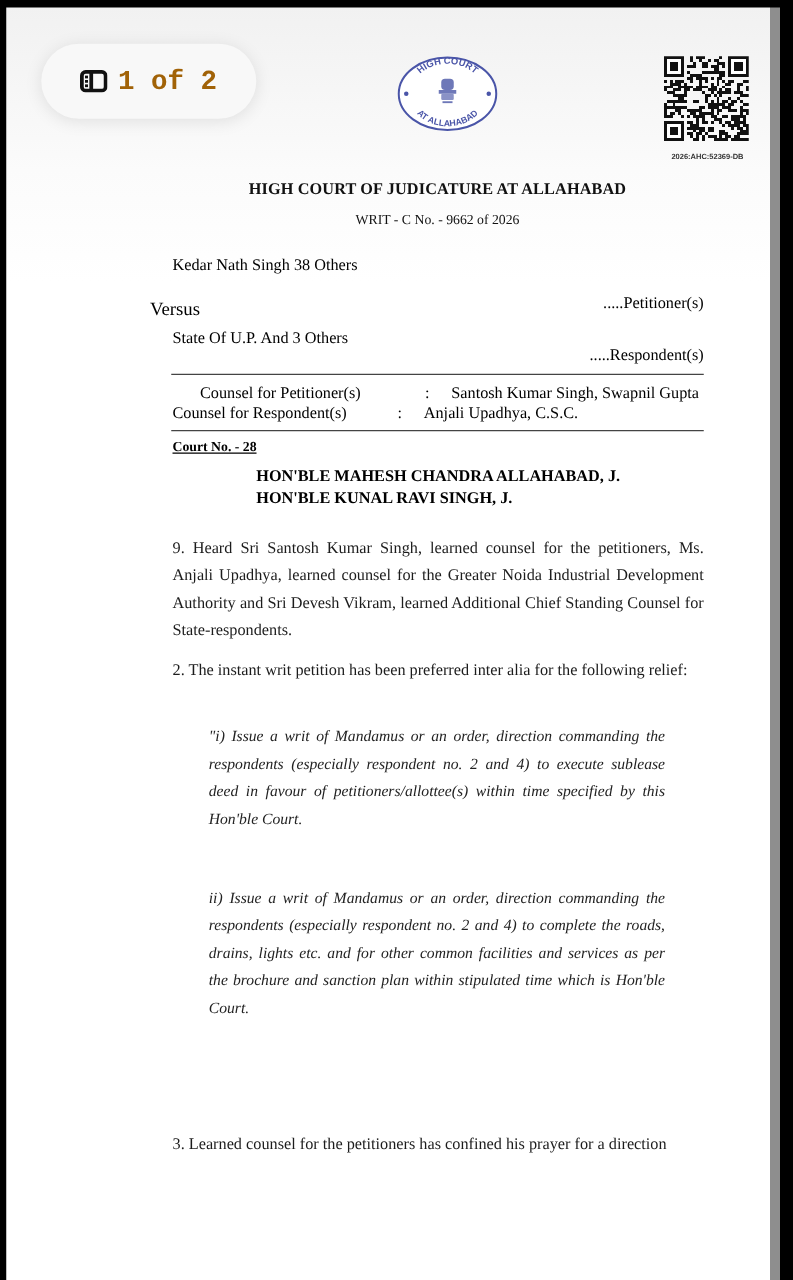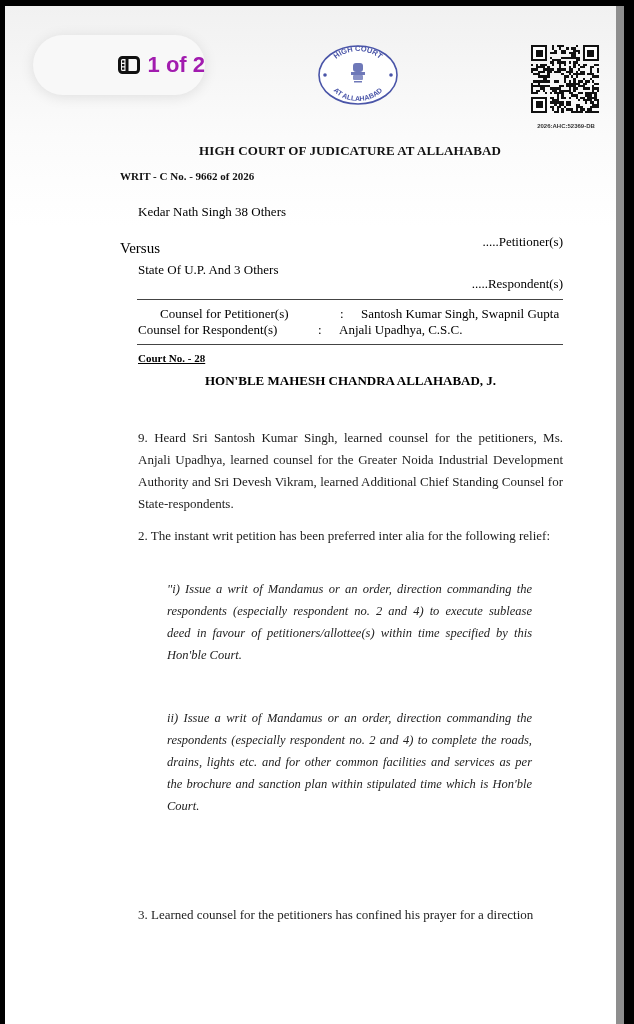--- a/index.html
+++ b/index.html
@@ -18,42 +18,42 @@
       position: absolute; left: 616px; top: 6px; width: 8px; height: 1018px;
       background: #8e8e8e;
     }
     .right-black { position: absolute; left: 624px; top: 0; width: 10px; height: 1024px; background: #000; }
 
     
     .pill {
       position: absolute; left: 28px; top: 29px; width: 172px; height: 60px;
       border-radius: 30px; background: #f8f8f8;
       box-shadow: 0 2px 14px rgba(0,0,0,0.10);
-      display: flex; align-items: center; justify-content: flex-end;
-      font-family: Liberation Sans, sans-serif; font-size: 22px; font-weight: bold; color: #a21caf;
+      display: flex; align-items: center; justify-content: center;
+      font-family: Liberation Mono, monospace; font-size: 22px; font-weight: bold; color: #a16207;
     }
     .pill .thumb-icon { width: 22px; height: 18px; margin-right: 8px; display: inline-block; }
     .pill .thumb-icon svg { display: block; }
 
     
     .emblem { position: absolute; left: 311px; top: 37px; width: 84px; height: 64px; }
 
     
     .qr { position: absolute; left: 526px; top: 39px; width: 68px; height: 68px; }
     .qr-code {
       position: absolute; left: 514px; top: 117px; width: 94px; text-align: center;
       font-family: "Liberation Sans", sans-serif; font-size: 6px; font-weight: bold; color: #333;
     }
     .court-title {
       position: absolute; left: 120px; top: 143px; width: 460px; text-align: center;
       font-weight: bold; font-size: 13px; letter-spacing: 0.1px; color: #111;
     }
     .writ-no {
-      position: absolute; left: 120px; top: 170px; width: 460px; 
-      font-weight: bold; font-size: 11px; color: #111;
+      position: absolute; left: 120px; top: 170px; width: 460px; text-align: center;
+      font-weight: normal; font-size: 11px; color: #111;
     }
     .petitioner-name { position: absolute; left: 138px; top: 204px; font-size: 13px; }
     .petitioner-label { position: absolute; right: 71px; top: 218px; font-size: 13px; }
     .versus { position: absolute; left: 120px; top: 240px; width: 460px; font-size: 15px; }
     .respondent-name { position: absolute; left: 138px; top: 262px; font-size: 13px; }
     .respondent-label { position: absolute; right: 71px; top: 276px; font-size: 13px; }
 
     .rule { position: absolute; left: 137px; width: 426px; height: 1px; background: #444; }
     .rule.r1 { top: 299px; }
     .rule.r2 { top: 344px; }
@@ -481,20 +481,21 @@
     <span class="lbl">Counsel for Petitioner(s)</span><span class="colon">:</span><span>Santosh Kumar Singh, Swapnil Gupta</span>
   </div>
   <div class="counsel c2" style="left:133px;top:316px;">
     <span class="lbl">Counsel for Respondent(s)</span><span class="colon">:</span><span>Anjali Upadhya, C.S.C.</span>
   </div>
   <div class="rule r2" style="left:132px;top:338px;"></div>
 
   <div class="court-no" style="left:133px;top:346px;">Court No. - 28</div>
   <div class="judges" style="left:200px;top:366px;">
     <div>HON'BLE MAHESH CHANDRA ALLAHABAD, J.</div>
+    <div>HON'BLE KUNAL RAVI SINGH, J.</div>
   </div>
 
   <div class="para p1" style="left:133px;top:421px;">9. Heard Sri Santosh Kumar Singh, learned counsel for the petitioners, Ms. Anjali Upadhya, learned counsel for the Greater Noida Industrial Development Authority and Sri Devesh Vikram, learned Additional Chief Standing Counsel for State-respondents.</div>
   <div class="para p2" style="left:133px;top:519px;">2. The instant writ petition has been preferred inter alia for the following relief:</div>
 
   <div class="quote q1" style="left:162px;top:572px;">"i) Issue a writ of Mandamus or an order, direction commanding the respondents (especially respondent no. 2 and 4) to execute sublease deed in favour of petitioners/allottee(s) within time specified by this Hon'ble Court.</div>
   <div class="quote q2" style="left:162px;top:701px;">ii) Issue a writ of Mandamus or an order, direction commanding the respondents (especially respondent no. 2 and 4) to complete the roads, drains, lights etc. and for other common facilities and services as per the brochure and sanction plan within stipulated time which is Hon'ble Court.</div>
 
   <div class="para p3" style="left:133px;top:898px;">3. Learned counsel for the petitioners has confined his prayer for a direction</div>
 </div>

